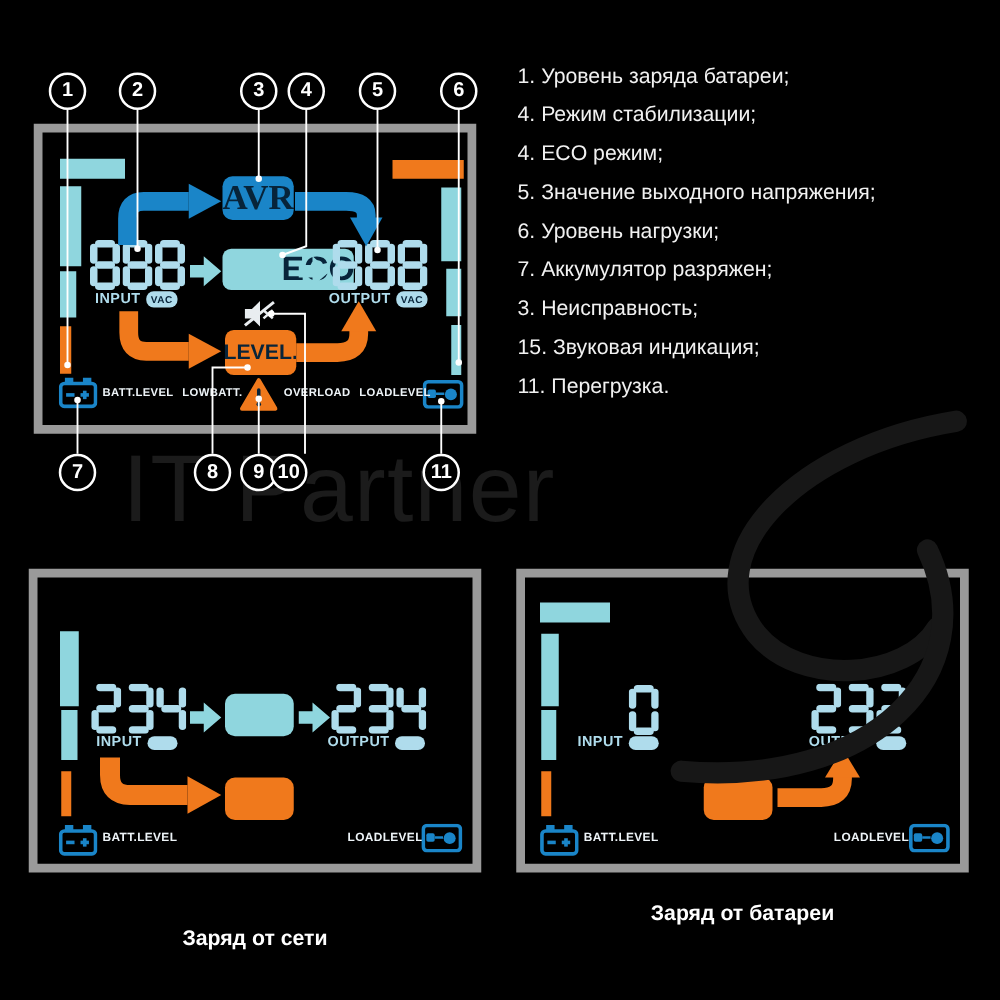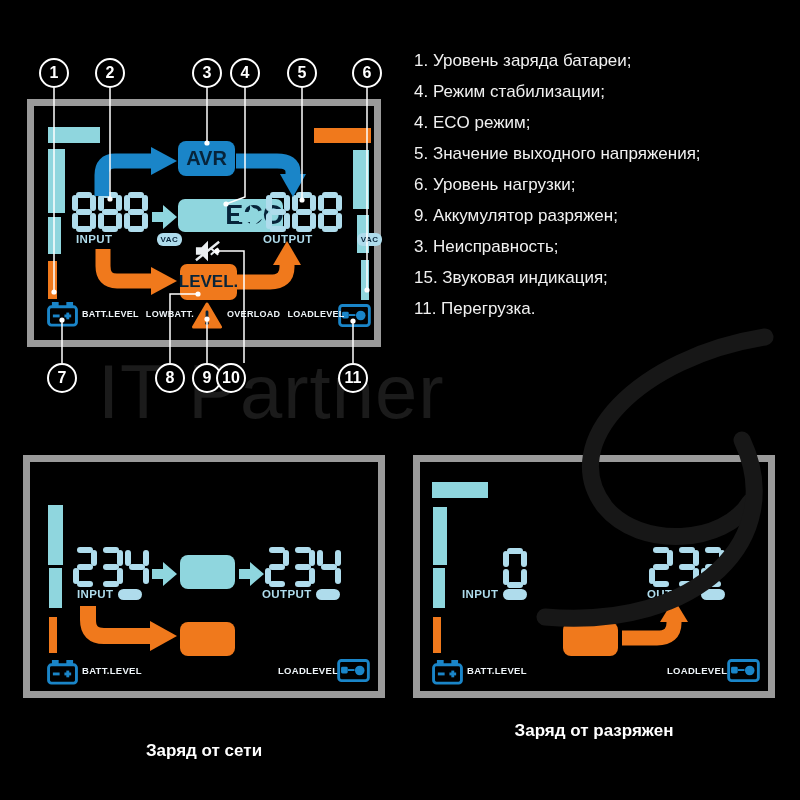--- a/index.html
+++ b/index.html
@@ -19,21 +19,21 @@
   
   .box{position:absolute;border-radius:8px;display:flex;align-items:center;justify-content:center;
        font-weight:bold;color:#07243a;}
   
   .seg{position:absolute;display:flex;gap:2px;}
   .seg svg{display:block;}
   
   .lblrow{position:absolute;display:flex;align-items:center;gap:4px;}
   .small-label{font-weight:bold;font-size:11.5px;color:var(--digit);letter-spacing:.4px;line-height:1;}
   .badge{background:var(--digit);color:#07243a;font-size:8px;font-weight:bold;border-radius:6px;
-         padding:2.5px 4px;letter-spacing:.5px;line-height:1;margin-left:40px;}
+         padding:2.5px 4px;letter-spacing:.5px;line-height:1;}
   .pill{background:var(--digit);border-radius:6px;width:24px;height:11px;}
   .tiny{font-size:9px;font-weight:bold;color:#eef4f8;letter-spacing:.3px;line-height:1;}
   .tiny2{font-size:9.5px;font-weight:bold;color:#eef4f8;letter-spacing:.3px;line-height:1;}
   .caption{position:absolute;width:362px;text-align:center;color:#fff;font-weight:bold;font-size:17px;}
   
   .legend{position:absolute;left:414px;top:50px;width:362px;color:#f1f1f1;font-size:17px;line-height:22px;}
   .legend .li{margin-bottom:9px;padding-left:26px;text-indent:-26px;}
   
   .wm-text{position:absolute;left:98px;top:348px;font-size:76px;color:#1b1b1b;letter-spacing:1px;z-index:1;}
   .wm-swirl{position:absolute;left:510px;top:322px;z-index:1;}
@@ -62,21 +62,21 @@
   <div class="bar cyanbg" style="left:48px;top:127px;width:52px;height:16px;"></div>
   <div class="bar cyanbg" style="left:48px;top:149px;width:17px;height:64px;"></div>
   <div class="bar cyanbg" style="left:48px;top:217px;width:13px;height:37px;"></div>
   <div class="bar orangebg" style="left:48px;top:261px;width:9px;height:38px;"></div>
 
   <div class="bar orangebg" style="left:314px;top:128px;width:57px;height:15px;"></div>
   <div class="bar cyanbg" style="left:353px;top:150px;width:16px;height:59px;"></div>
   <div class="bar cyanbg" style="left:357px;top:215px;width:12px;height:38px;"></div>
   <div class="bar cyanbg" style="left:361px;top:260px;width:8px;height:40px;"></div>
 
-  <div class="box" style="left:178px;top:141px;width:57px;height:35px;background:var(--blue);font-size:20px;">
+  <div class="box" style="left:178px;top:141px;width:57px;height:35px;background:var(--blue);font-size:28px;font-family:Liberation Serif, serif;">
       <span>AVR</span>
     </div>
   <div class="box" style="left:178px;top:199px;width:57px;height:33px;background:var(--cyan);font-size:27px;border-radius:7px;padding-left:48px;">
       <span>ECO</span>
     </div>
   <div class="box" style="left:180px;top:264px;width:57px;height:36px;background:var(--orange);font-size:17px;border-radius:7px;">
       <span>LEVEL.</span>
     </div>
 
   <div class="seg" style="left:72px;top:192px;">
@@ -267,21 +267,21 @@
   <div class="circle" style="left:338px;top:363px;">
       <span>11</span>
     </div>
 
   <div class="legend">
     <div class="li">1. Уровень заряда батареи;</div>
     <div class="li">4. Режим стабилизации;</div>
     <div class="li">4. ECO режим;</div>
     <div class="li">5. Значение выходного напряжения;</div>
     <div class="li">6. Уровень нагрузки;</div>
-    <div class="li">9. Аккумулятор разряжен;</div>
+    <div class="li">7. Аккумулятор разряжен;</div>
     <div class="li">3. Неисправность;</div>
     <div class="li">15. Звуковая индикация;</div>
     <div class="li">11. Перегрузка.</div>
   </div>
 
   <div class="panel" style="left:23px;top:455px;width:362px;height:243px;">
     <div class="bar cyanbg" style="left:18px;top:43px;width:15px;height:60px;"></div>
     <div class="bar cyanbg" style="left:19px;top:106px;width:13px;height:40px;"></div>
     <div class="bar orangebg" style="left:19px;top:155px;width:8px;height:36px;"></div>
 
@@ -446,15 +446,15 @@
     <span class="tiny2 abs" style="left:247px;top:204px;">LOADLEVEL</span>
     <div class="abs" style="left:307px;top:197px;">
       <svg width="33" height="23" viewBox="0 0 34 24">
         <rect x="1.5" y="1.5" width="31" height="21" rx="3" class="s-blue" stroke-width="3"></rect>
         <circle cx="23.5" cy="12" r="5" class="f-blue"></circle>
         <rect x="4" y="8" width="7" height="7" rx="1.5" class="f-blue"></rect>
         <path d="M11,11.5 H18" class="s-blue" stroke-width="2"></path>
       </svg>
     </div>
   </div>
-  <div class="caption" style="left:413px;top:721px;">Заряд от разряжен</div>
+  <div class="caption" style="left:413px;top:721px;">Заряд от батареи</div>
 
 </div>
 
 </body></html>

